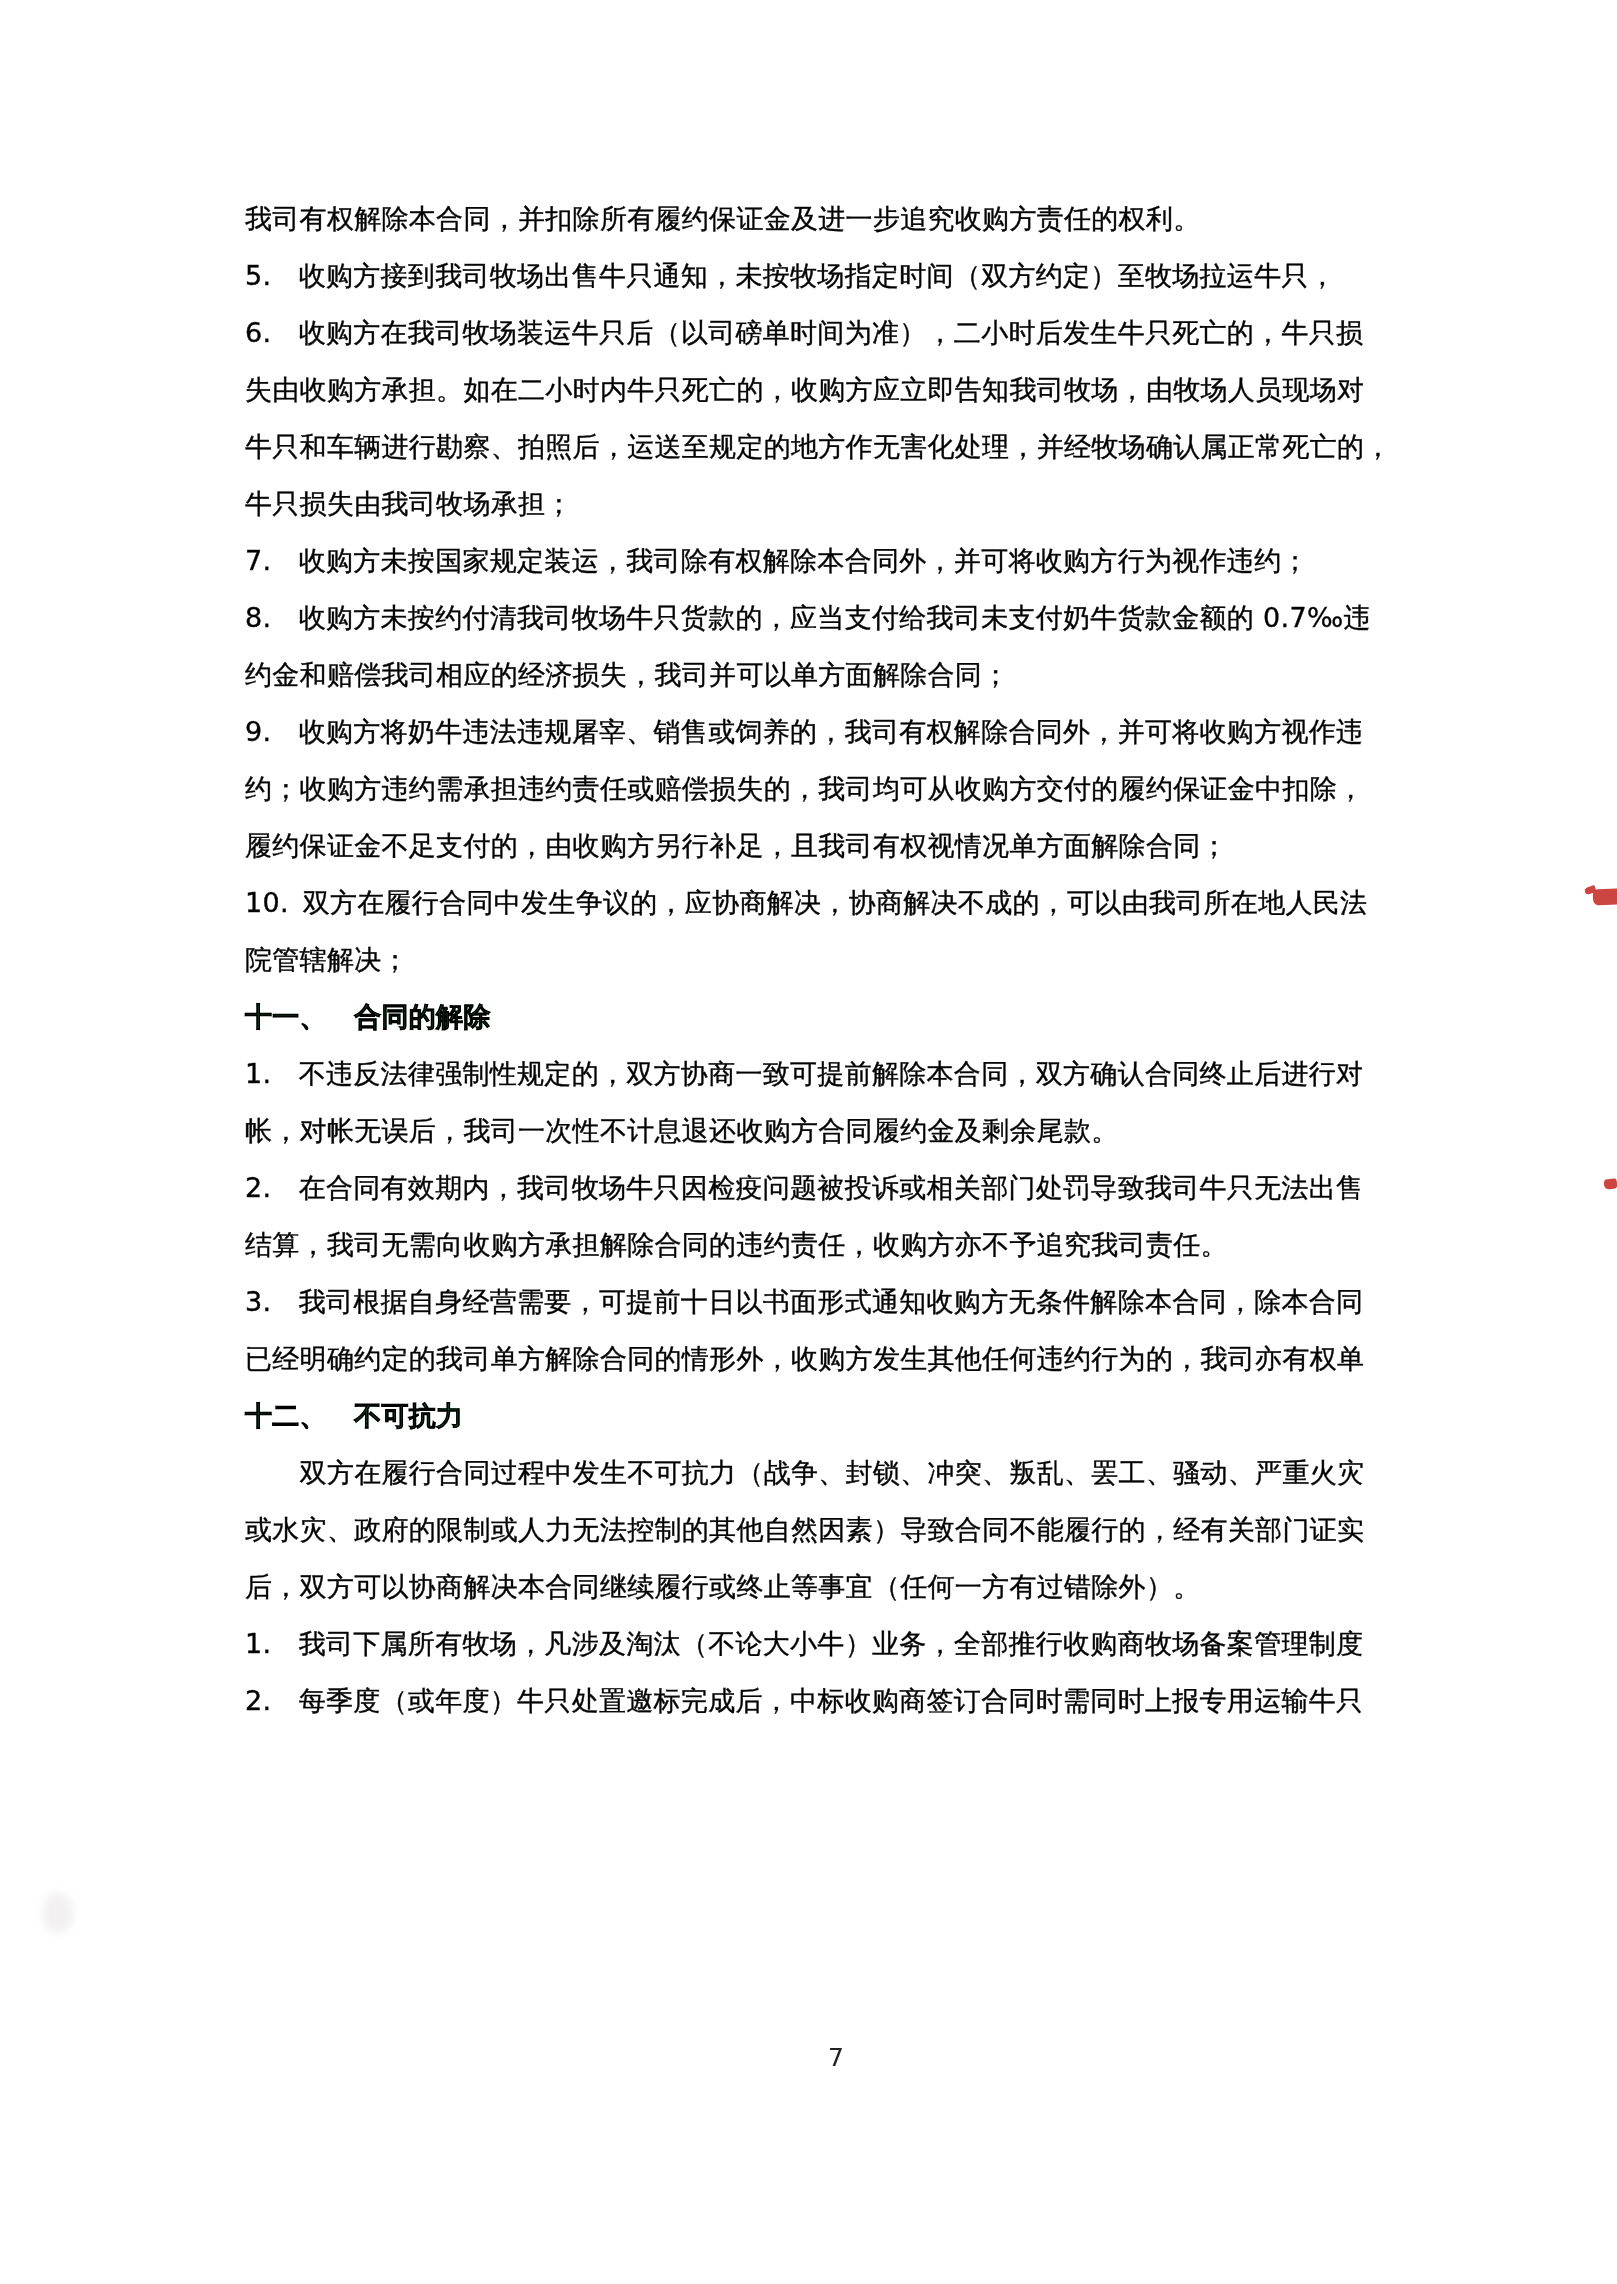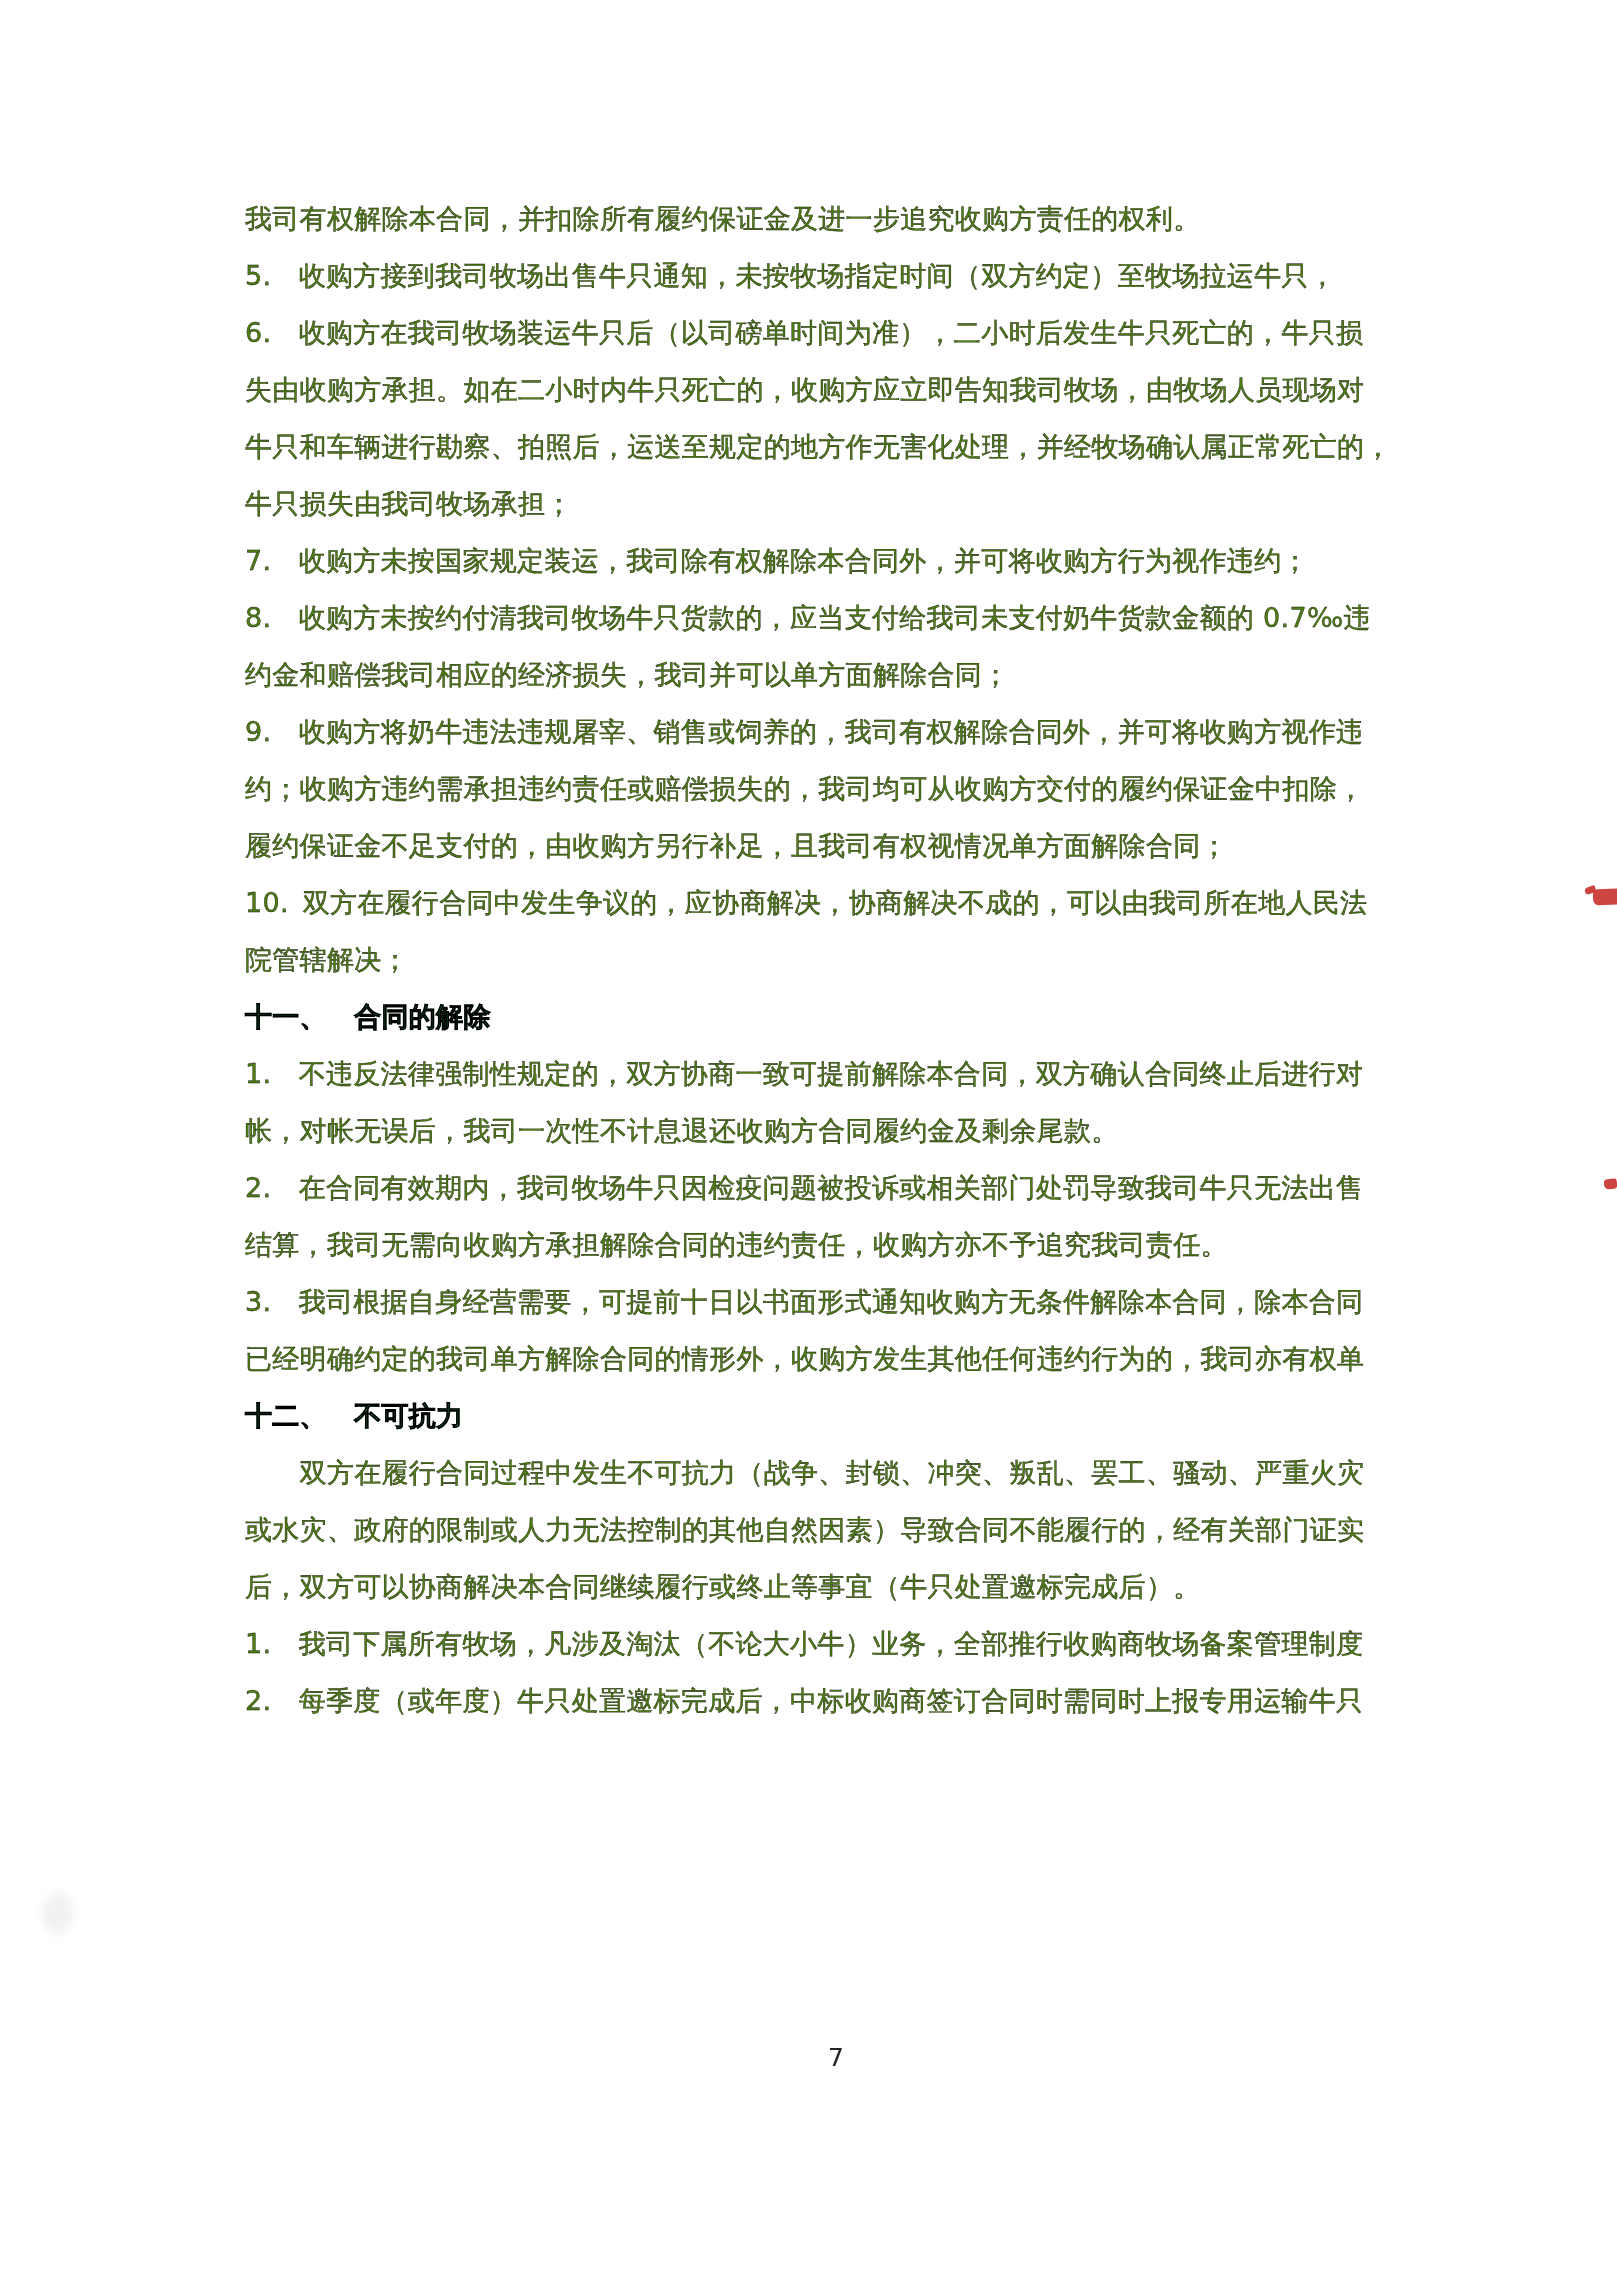--- a/index.html
+++ b/index.html
@@ -18,21 +18,21 @@
   .text-block {
     position: absolute;
     left: 245px;
     top: 190px;
     width: 1182px;
   }
   .line {
     height: 57px;
     line-height: 57px;
     font-size: 27px;
-    color: #4d7c0f;
+    color: #000000;
     white-space: pre;
     letter-spacing: 0.3px;
     -webkit-text-stroke: 0.4px #161616;
   }
   .line.heading {
     font-weight: 700;
     color: #15803d;
     -webkit-text-stroke: 0.7px #000000;
   }
   .page-number {
@@ -109,21 +109,21 @@
       <div class="line heading">十一、 合同的解除</div>
       <div class="line">1. 不违反法律强制性规定的，双方协商一致可提前解除本合同，双方确认合同终止后进行对</div>
       <div class="line">帐，对帐无误后，我司一次性不计息退还收购方合同履约金及剩余尾款。</div>
       <div class="line">2. 在合同有效期内，我司牧场牛只因检疫问题被投诉或相关部门处罚导致我司牛只无法出售</div>
       <div class="line">结算，我司无需向收购方承担解除合同的违约责任，收购方亦不予追究我司责任。</div>
       <div class="line">3. 我司根据自身经营需要，可提前十日以书面形式通知收购方无条件解除本合同，除本合同</div>
       <div class="line">已经明确约定的我司单方解除合同的情形外，收购方发生其他任何违约行为的，我司亦有权单</div>
       <div class="line heading">十二、 不可抗力</div>
       <div class="line">　　双方在履行合同过程中发生不可抗力（战争、封锁、冲突、叛乱、罢工、骚动、严重火灾</div>
       <div class="line">或水灾、政府的限制或人力无法控制的其他自然因素）导致合同不能履行的，经有关部门证实</div>
-      <div class="line">后，双方可以协商解决本合同继续履行或终止等事宜（牛只处置邀标完成后）。</div>
+      <div class="line">后，双方可以协商解决本合同继续履行或终止等事宜（任何一方有过错除外）。</div>
       <div class="line">1. 我司下属所有牧场，凡涉及淘汰（不论大小牛）业务，全部推行收购商牧场备案管理制度</div>
       <div class="line">2. 每季度（或年度）牛只处置邀标完成后，中标收购商签订合同时需同时上报专用运输牛只</div>
     </div>
   <div class="page-number">7</div>
   <div class="red-mark red-mark-1" style="background: rgb(204, 69, 64);"></div>
   <div class="red-mark red-mark-2" style="background: rgb(204, 69, 64);"></div>
   <div class="smudge"></div>
 </div>
 
 

